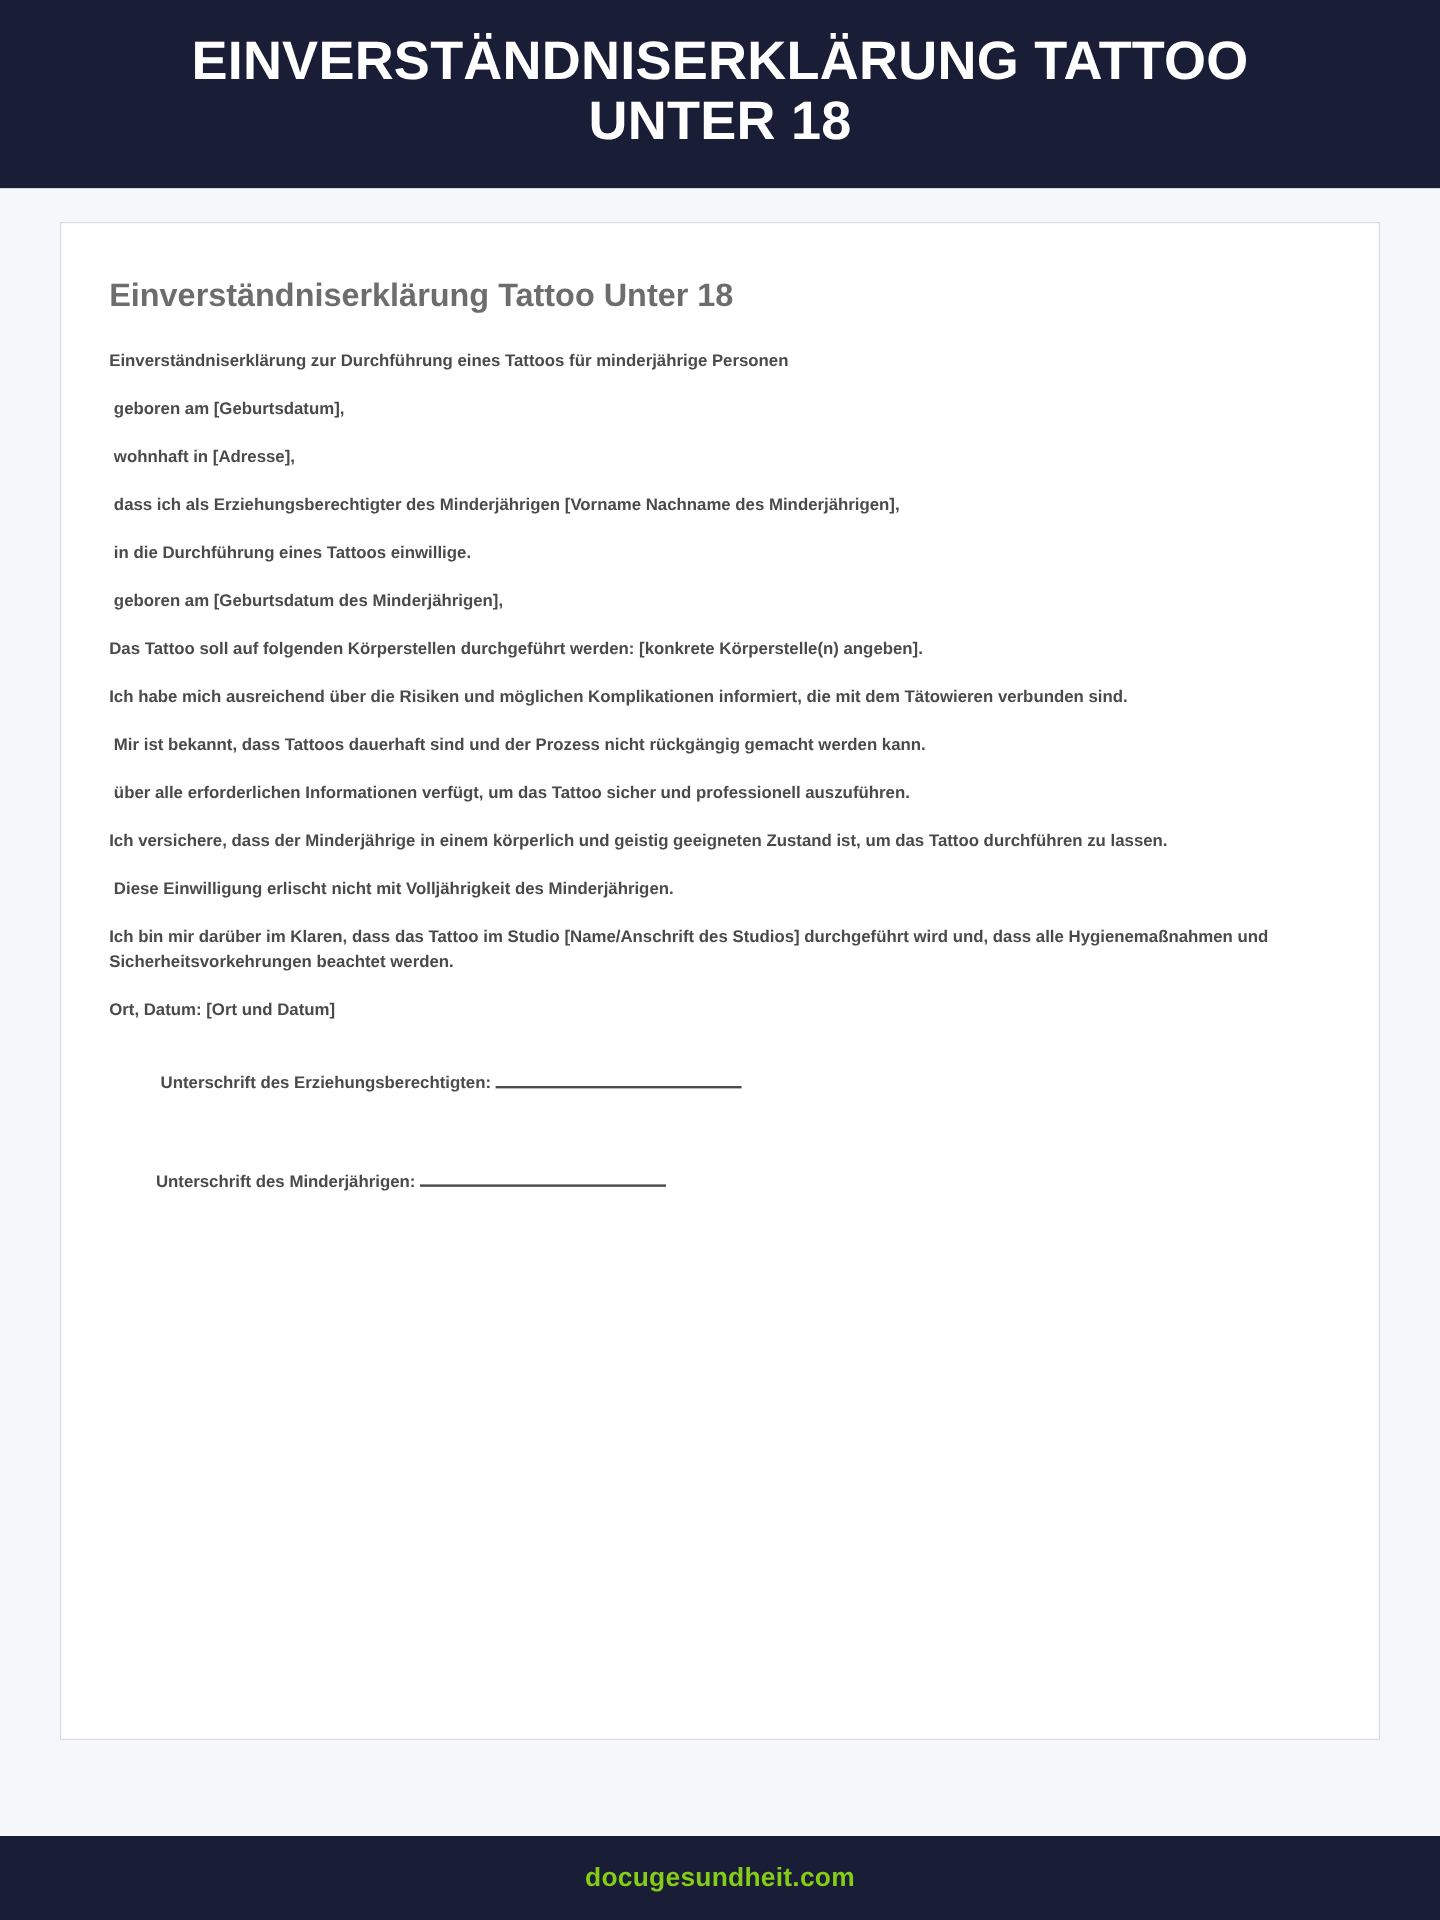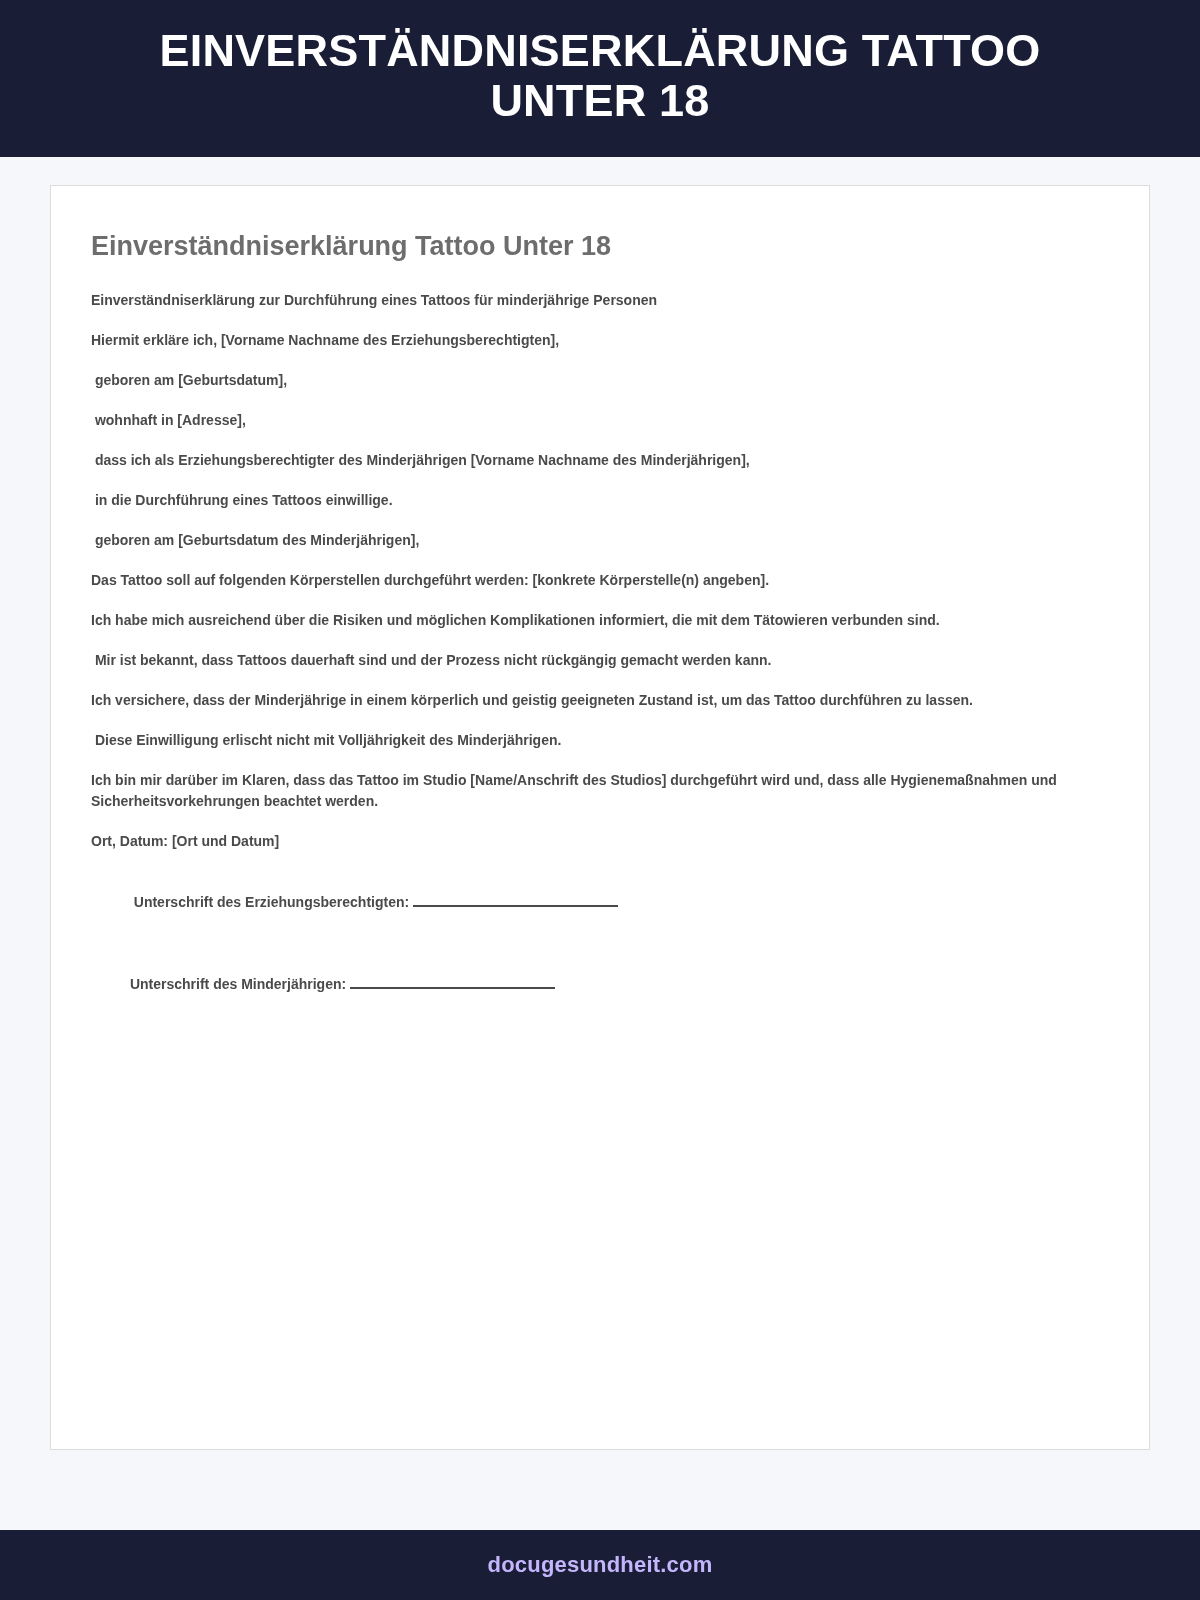--- a/index.html
+++ b/index.html
@@ -107,21 +107,21 @@
     width: 100%;
     box-sizing: border-box;
     min-height: 70px;
     display: flex;
     align-items: center;
     justify-content: center;
     margin-top: 36px;
     padding: 18px 0;
   }
   .footer-text {
-    color: #c4b5fd;
+    color: #84cc16;
     font-family: "Liberation Sans", sans-serif;
     font-weight: 700;
     font-size: 22px;
     letter-spacing: 0.2px;
     margin: 0;
   }
 </style>
 </head>
 <body>
 
@@ -132,29 +132,29 @@
   </header>
 
   <main class="body-area">
     <article class="doc-card">
 
       <h2 class="doc-heading">Einverständniserklärung Tattoo Unter 18</h2>
 
       <div class="doc-body">
 
         <p class="doc-p">Einverständniserklärung zur Durchführung eines Tattoos für minderjährige Personen</p>
-        <p class="doc-p">Hiermit erkläre ich, [Vorname Nachname des Erziehungsberechtigten],</p>
         <p class="doc-p"> geboren am [Geburtsdatum],</p>
         <p class="doc-p"> wohnhaft in [Adresse],</p>
         <p class="doc-p"> dass ich als Erziehungsberechtigter des Minderjährigen [Vorname Nachname des Minderjährigen],</p>
         <p class="doc-p"> in die Durchführung eines Tattoos einwillige.</p>
         <p class="doc-p"> geboren am [Geburtsdatum des Minderjährigen],</p>
         <p class="doc-p">Das Tattoo soll auf folgenden Körperstellen durchgeführt werden: [konkrete Körperstelle(n) angeben].</p>
         <p class="doc-p">Ich habe mich ausreichend über die Risiken und möglichen Komplikationen informiert, die mit dem Tätowieren verbunden sind.</p>
         <p class="doc-p"> Mir ist bekannt, dass Tattoos dauerhaft sind und der Prozess nicht rückgängig gemacht werden kann.</p>
+        <p class="doc-p"> über alle erforderlichen Informationen verfügt, um das Tattoo sicher und professionell auszuführen.</p>
         <p class="doc-p">Ich versichere, dass der Minderjährige in einem körperlich und geistig geeigneten Zustand ist, um das Tattoo durchführen zu lassen.</p>
         <p class="doc-p"> Diese Einwilligung erlischt nicht mit Volljährigkeit des Minderjährigen.</p>
         <p class="doc-p">Ich bin mir darüber im Klaren, dass das Tattoo im Studio [Name/Anschrift des Studios] durchgeführt wird und, dass alle Hygienemaßnahmen und Sicherheitsvorkehrungen beachtet werden.</p>
         <p class="doc-p">Ort, Datum: [Ort und Datum]</p>
 
         <p class="doc-p">
           <span> Unterschrift des Erziehungsberechtigten:</span><span class="sig-line"></span>
         </p>
 
         <p class="doc-p">

